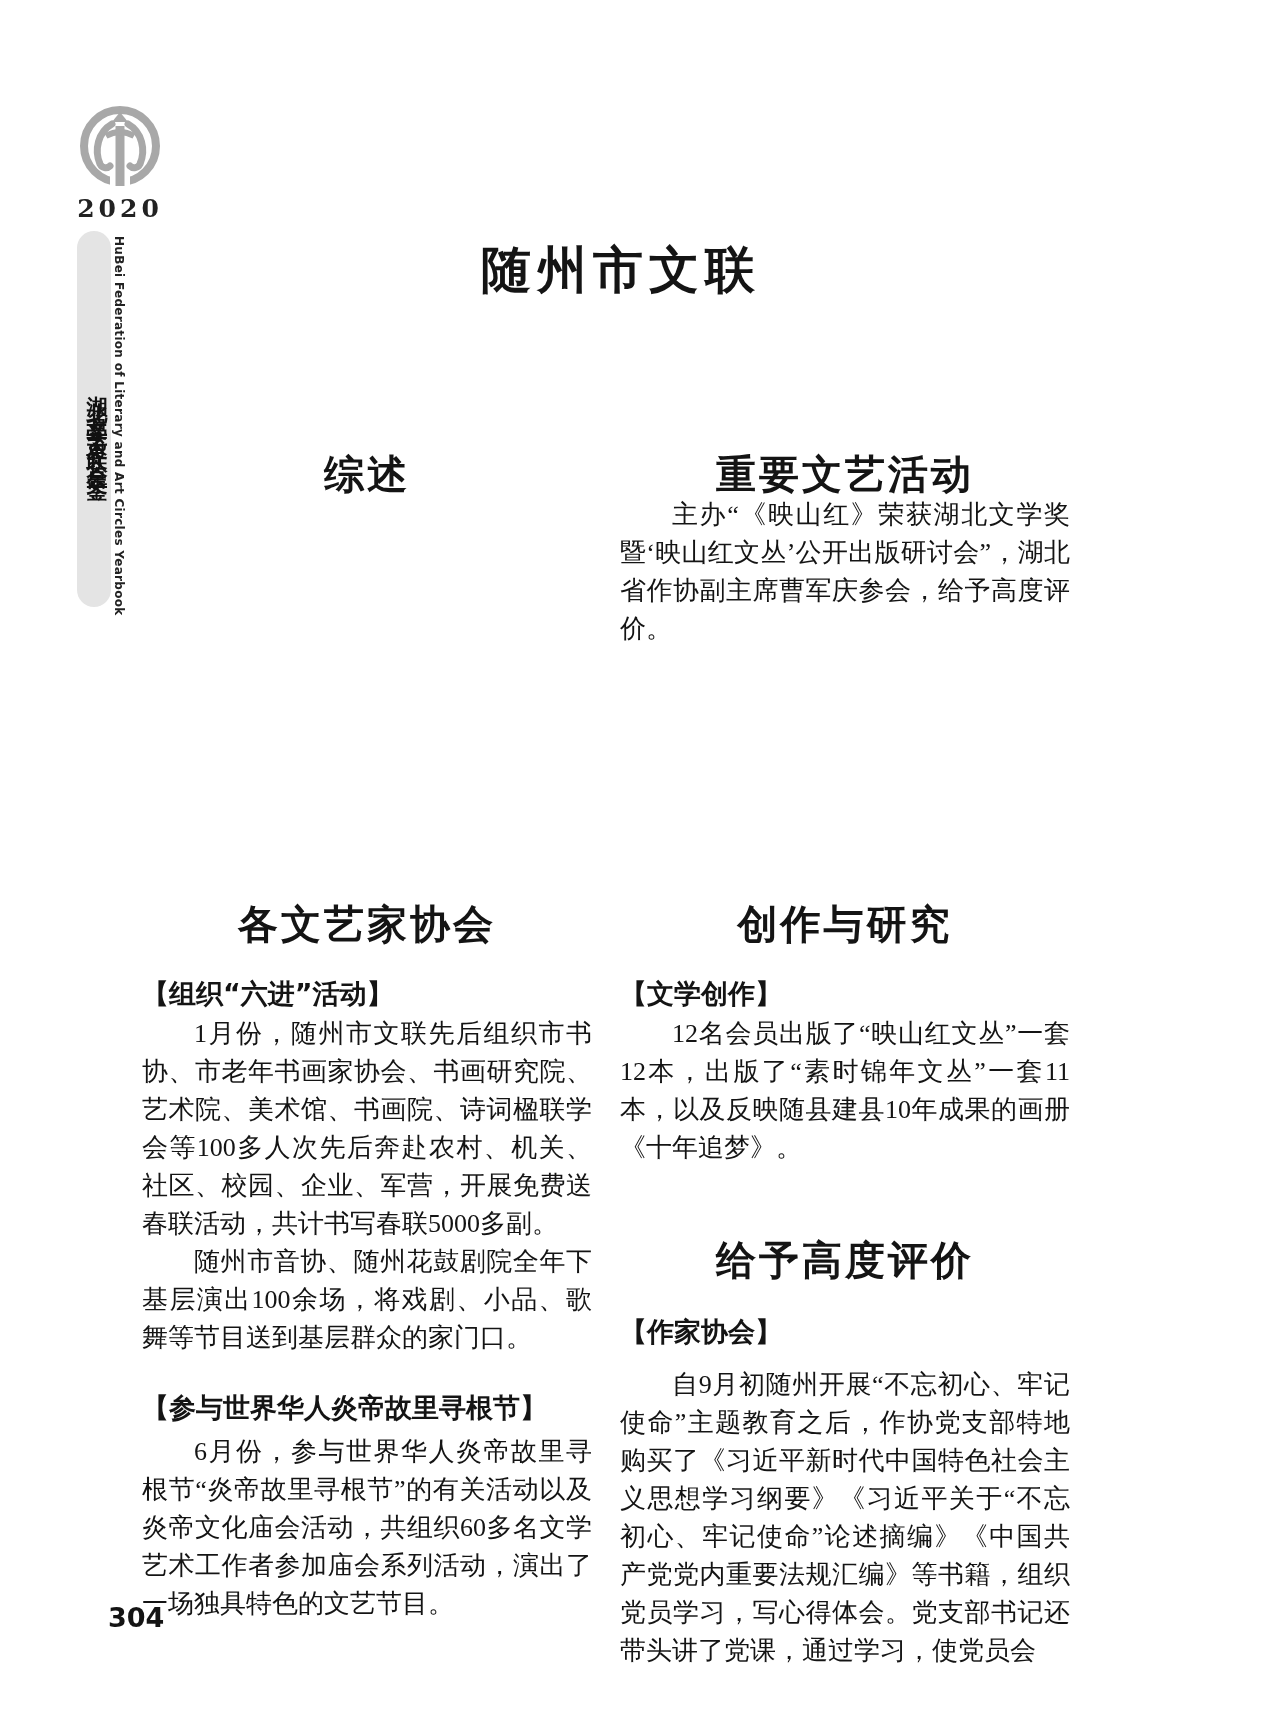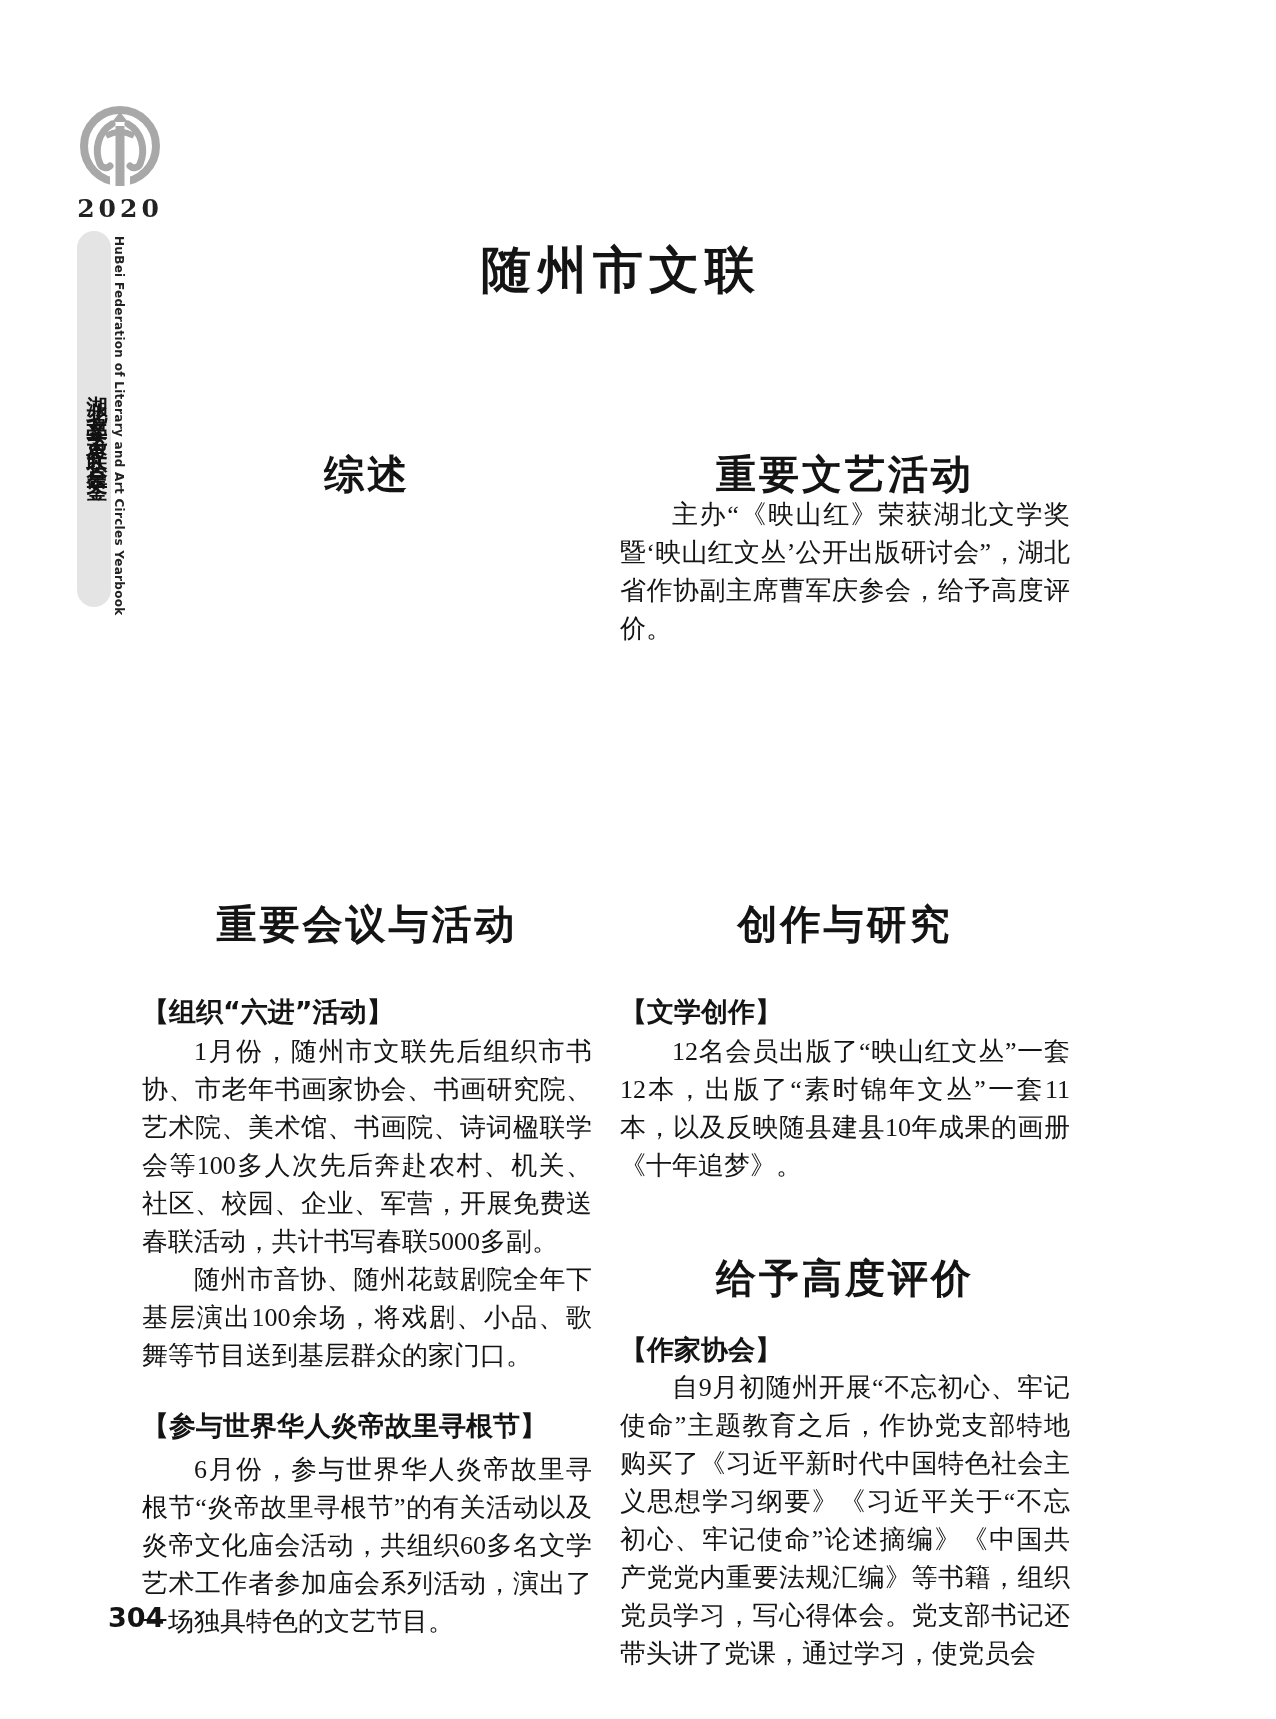--- a/index.html
+++ b/index.html
@@ -29,30 +29,30 @@
               letter-spacing:6px;line-height:60px;}
 
   
   .columns{position:absolute;left:142px;top:440px;width:958px;display:grid;
            grid-template-columns:450px 450px;column-gap:28px;grid-template-rows:462px auto;}
   .sec-h{font-family:"DejaVu Sans",sans-serif;font-weight:bold;font-size:40px;
          line-height:44px;text-align:center;letter-spacing:3px;margin:0;}
   .row1 .sec-h{margin-top:12px;}
   .sub{font-family:"DejaVu Sans",sans-serif;font-weight:bold;font-size:27px;
        line-height:36px;margin:0;}
-  .sub-first{margin-top:48px;}
+  .sub-first{margin-top:30px;}
   .sub-later{margin-top:33px;}
   .sub-assoc{margin-top:32px;}
   .h-assoc{margin-top:71px;}
   p.body{font-size:26px;line-height:38px;text-align:justify;text-indent:2em;
          margin:0;letter-spacing:0px;}
   p.p-first{margin-top:47px;}
   p.p-after-sub{margin-top:3px;}
   p.p-after-sub2{margin-top:7px;}
-  p.p-after-sub3{margin-top:1px;}
+  p.p-after-sub3{margin-top:16px;}
 
   
   .page-number{position:absolute;left:108px;top:1602px;
                font-family:"DejaVu Sans",sans-serif;font-weight:bold;font-size:27px;}
 </style>
 </head>
 <body>
 
 <div class="page">
 
@@ -79,21 +79,21 @@
     <section class="row1">
       <h2 class="sec-h">综述</h2>
     </section>
 
     <section class="row1">
       <h2 class="sec-h">重要文艺活动</h2>
       <p class="body">主办“《映山红》荣获湖北文学奖暨‘映山红文丛’公开出版研讨会”，湖北省作协副主席曹军庆参会，给予高度评价。</p>
     </section>
 
     <section>
-      <h2 class="sec-h">重要会议与活动</h2>
+      <h2 class="sec-h">各文艺家协会</h2>
       <h3 class="sub sub-first">【组织“六进”活动】</h3>
       <p class="body p-after-sub">1月份，随州市文联先后组织市书协、市老年书画家协会、书画研究院、艺术院、美术馆、书画院、诗词楹联学会等100多人次先后奔赴农村、机关、社区、校园、企业、军营，开展免费送春联活动，共计书写春联5000多副。</p>
       <p class="body">随州市音协、随州花鼓剧院全年下基层演出100余场，将戏剧、小品、歌舞等节目送到基层群众的家门口。</p>
       <h3 class="sub sub-later">【参与世界华人炎帝故里寻根节】</h3>
       <p class="body p-after-sub2">6月份，参与世界华人炎帝故里寻根节“炎帝故里寻根节”的有关活动以及炎帝文化庙会活动，共组织60多名文学艺术工作者参加庙会系列活动，演出了一场独具特色的文艺节目。</p>
     </section>
 
     <div>
       <section>
         <h2 class="sec-h">创作与研究</h2>

